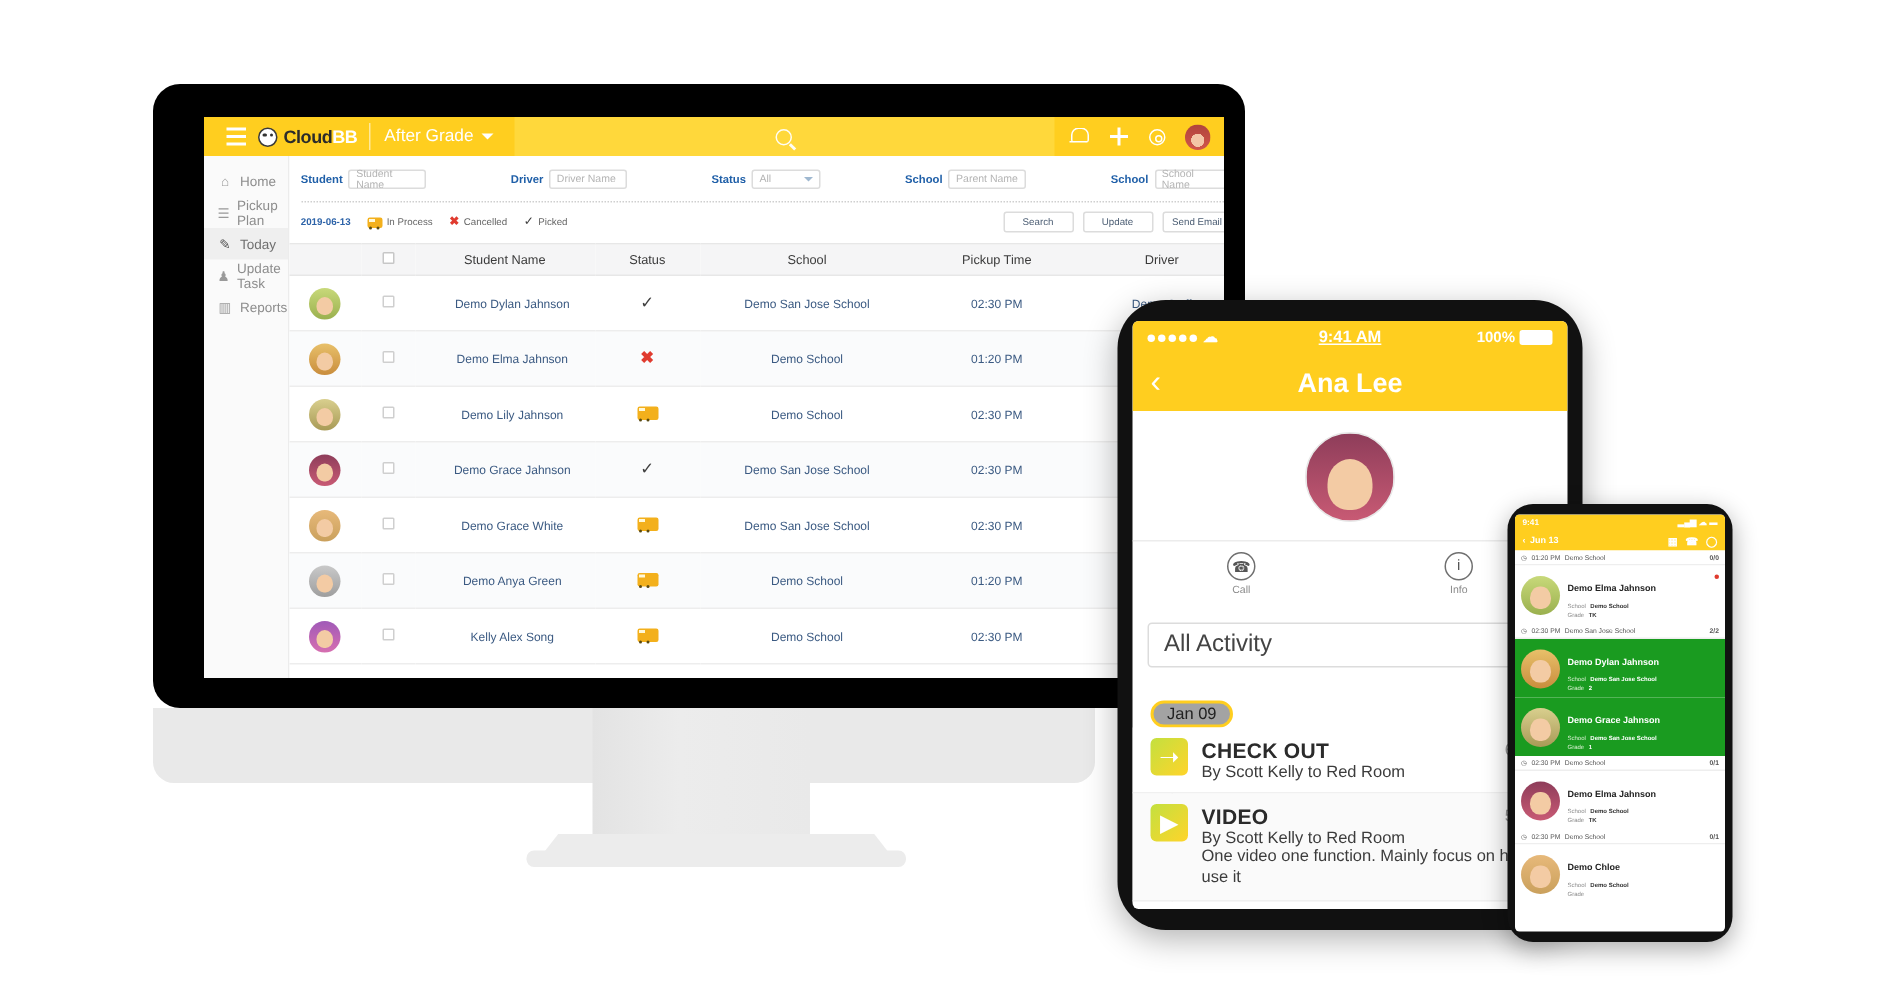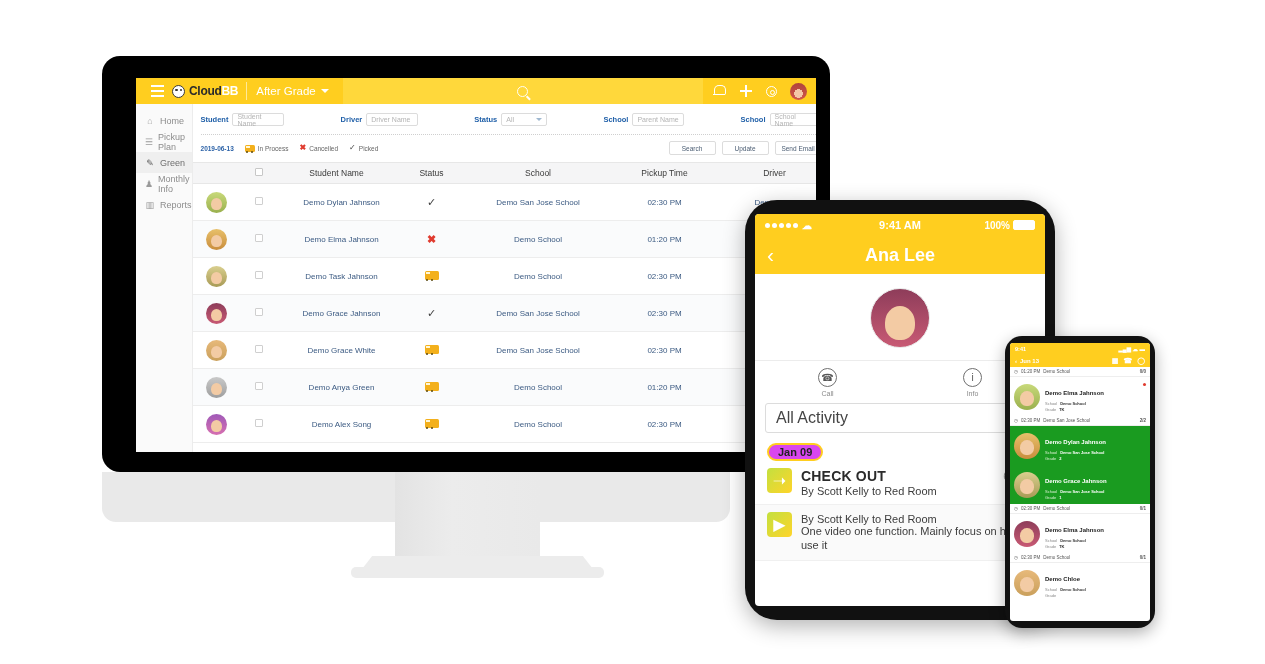--- a/index.html
+++ b/index.html
@@ -143,35 +143,35 @@
   .phone-big {
     position:absolute; left:745px; top:200px; width:310px; height:420px;
     background:#111; border-radius:32px; padding:14px 10px;
     box-shadow:0 6px 22px rgba(0,0,0,.3);
   }
   .pb-screen{ width:100%; height:100%; background:#fff; border-radius:4px; overflow:hidden; position:relative;}
   .pb-status{ height:22px; background:#FFCE1F; display:flex; align-items:center; padding:0 10px; color:#fff; font-size:11px; font-weight:bold;}
   .pb-dots{ display:flex; gap:2px; align-items:center;}
   .pb-dots i{ width:5px;height:5px;border-radius:50%;background:#fff;display:block;}
   .wifi{ margin-left:4px; font-size:10px;}
-  .pb-time{ position:absolute; left:0; right:0; text-align:center; font-size:11px;}
+  .pb-time{ position:absolute; left:0; right:0; text-align:center; font-size:11px;text-decoration:underline;}
   .pb-batt{ margin-left:auto; display:flex; align-items:center; gap:3px; font-size:10px;}
   .batt-b{ width:22px;height:10px;border:1.4px solid #fff;border-radius:2px;background:#fff;}
   .pb-nav{ height:38px; background:#FFCE1F; display:flex;align-items:center; justify-content:center; position:relative;}
   .pb-back{ position:absolute; left:12px; color:#fff; font-size:21px; font-weight:300;}
   .pb-title{ color:#fff; font-size:18px; font-weight:bold;}
   .pb-photo{ display:flex; justify-content:center; padding:14px 0 12px;}
   .pb-photo .circ{ width:60px;height:60px;border-radius:50%; overflow:hidden; border:1px solid #e8e8e8;}
   .pb-actions{ display:flex; border-top:1px solid #ececec; padding:7px 0 6px;}
   .pb-act{ flex:1; display:flex; flex-direction:column; align-items:center; gap:3px; color:#8a8a8a; font-size:7px;}
   .circ-ic{ width:19px;height:19px;border-radius:50%;border:1.4px solid #6f6f6f; display:flex;align-items:center;justify-content:center; font-size:10px; color:#555;}
   .pb-sec{ background:#f2f2f2; padding:7px 12px 5px; color:#8d8d8d; font-size:13px; letter-spacing:.4px;}
-  .pb-select{ margin:0 10px; border:1px solid #dcdcdc; border-radius:3px; height:30px; display:flex; align-items:center; justify-content:space-between; padding:0 10px; font-size:16px; color:#444; background:#fff;}
+  .pb-select{ margin:12px 10px; border:1px solid #dcdcdc; border-radius:3px; height:30px; display:flex; align-items:center; justify-content:space-between; padding:0 10px; font-size:16px; color:#444; background:#fff;}
   .pb-datewrap{ padding:9px 0 0 12px;}
-  .pb-date{ display:inline-block; border:2px solid #FFCE1F; border-radius:11px; padding:1px 9px; font-size:11px; font-weight:bold; color:#222; background:#d946ef;}
+  .pb-date{ display:inline-block; border:2px solid #FFCE1F; border-radius:11px; padding:1px 9px; font-size:11px; font-weight:normal; color:#222; background:#a3a3a3;}
   .pb-feed{ position:relative; }
   .pb-line{ position:absolute; left:26px; top:0; bottom:0; width:1px; background:#dadada;}
   .pb-item{ display:flex; gap:9px; padding:7px 10px 7px 12px; position:relative; background:#fff; border-bottom:1px solid #f0f0f0;}
   .pb-item.alt{ background:#fafafa; }
   .pb-badge{ width:25px;height:25px;border-radius:4px; background:linear-gradient(135deg,#c3e03f,#ffd42a); display:flex;align-items:center;justify-content:center; color:#fff; flex:none;}
   .pb-ibody{ flex:1; }
   .pb-ihead{ display:flex; align-items:center;gap:29px; }
   .pb-ititle{ font-size:14px; font-weight:bold; color:#2b2b2b; letter-spacing:.2px;}
   .pb-itime{ margin-left:auto; font-size:11px; color:#9a9a9a;}
   .pb-isub{ font-size:11px; color:#3c3c3c; margin-top:1px;}
@@ -256,25 +256,25 @@
         <div class="side-item">
           <span class="side-ic">⌂</span>
           <span>Home</span>
         </div>
         <div class="side-item">
           <span class="side-ic">☰</span>
           <span>Pickup Plan</span>
         </div>
         <div class="side-item active">
           <span class="side-ic">✎</span>
-          <span>Green</span>
+          <span>Today</span>
         </div>
         <div class="side-item">
           <span class="side-ic">♟</span>
-          <span>Monthly Info</span>
+          <span>Update Task</span>
         </div>
         <div class="side-item">
           <span class="side-ic">▥</span>
           <span>Reports</span>
         </div>
       </div>
 
       <div class="main">
 
         <div class="filterbar">
@@ -369,21 +369,21 @@
                 <td>01:20 PM</td>
                 <td>Demo Staff</td>
               </tr>
               <tr>
                 <td>
                   <span class="cell-av">
                     <span class="av face f3"></span>
                   </span>
                 </td>
                 <td><span class="cbx"></span></td>
-                <td class="nm">Demo Task Jahnson</td>
+                <td class="nm">Demo Lily Jahnson</td>
                 <td><span class="bus-ic" style="display:inline-block;width:14px;height:9px"></span></td>
                 <td class="sc">Demo School</td>
                 <td>02:30 PM</td>
                 <td>Demo Staff</td>
               </tr>
               <tr>
                 <td>
                   <span class="cell-av">
                     <span class="av face f4"></span>
                   </span>
@@ -421,21 +421,21 @@
                 <td>01:20 PM</td>
                 <td>Demo Staff</td>
               </tr>
               <tr>
                 <td>
                   <span class="cell-av">
                     <span class="av face f7"></span>
                   </span>
                 </td>
                 <td><span class="cbx"></span></td>
-                <td class="nm">Demo Alex Song</td>
+                <td class="nm">Kelly Alex Song</td>
                 <td><span class="bus-ic" style="display:inline-block;width:14px;height:9px"></span></td>
                 <td class="sc">Demo School</td>
                 <td>02:30 PM</td>
                 <td>Demo Staff</td>
               </tr>
             </tbody>
         </table>
 
       </div>
     </div>
@@ -490,20 +490,24 @@
             <span class="pb-ihead">
               <span class="pb-ititle">CHECK OUT</span>
               <span class="pb-itime">6:00 P</span>
             </span>
             <div class="pb-isub">By Scott Kelly to Red Room</div>
           </span>
         </div>
         <div class="pb-item alt">
           <span class="pb-badge">▶</span>
           <span class="pb-ibody">
+            <span class="pb-ihead">
+              <span class="pb-ititle">VIDEO</span>
+              <span class="pb-itime">5:40 P</span>
+            </span>
             <div class="pb-isub">By Scott Kelly to Red Room</div>
             <div class="pb-idesc">One video one function. Mainly focus on how to use it</div>
           </span>
         </div>
       </div>
     </div>
   </div>
 
   <div class="phone-sm">
     <div class="ps-screen">

